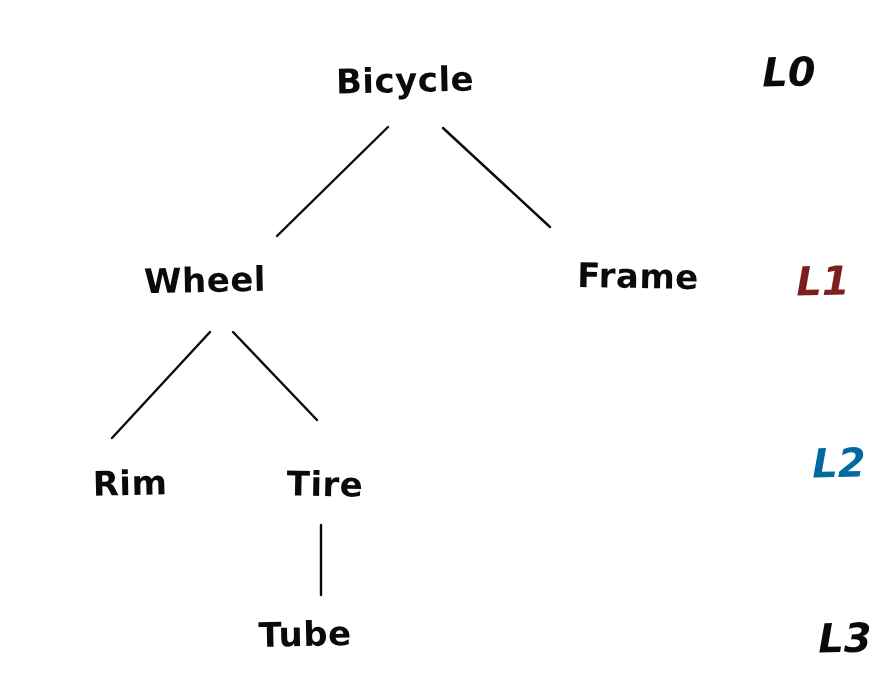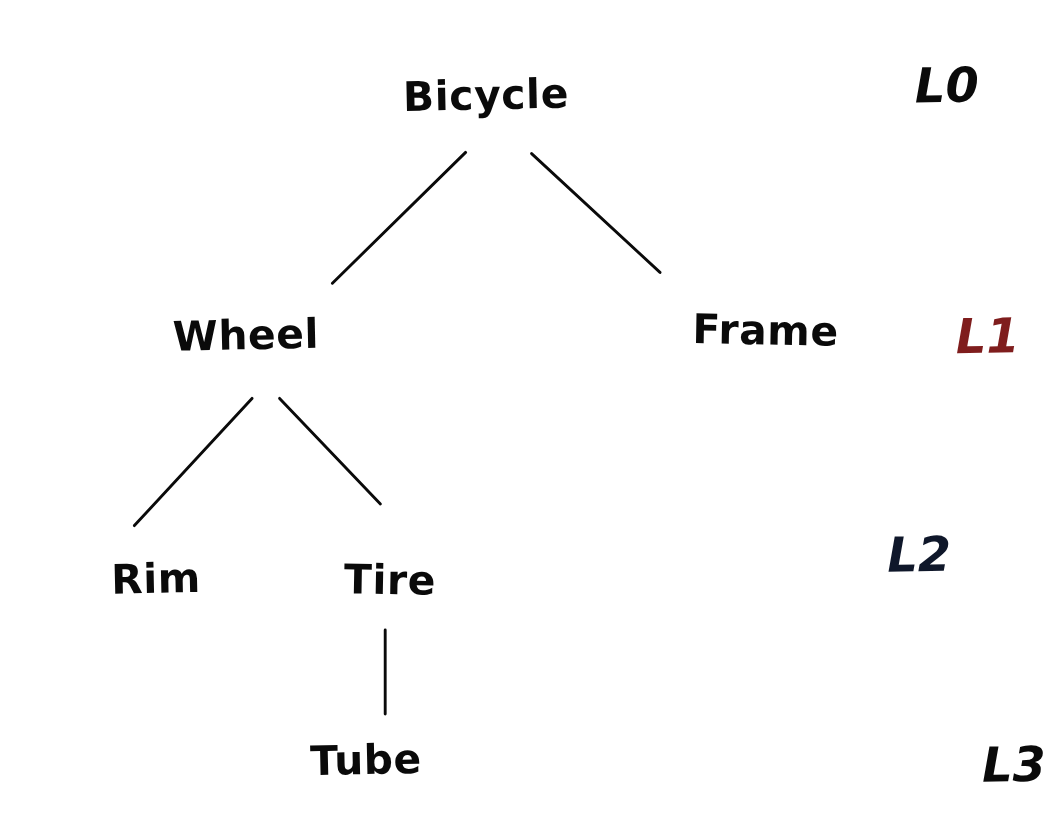--- a/index.html
+++ b/index.html
@@ -72,17 +72,17 @@
   <div class="node tilt-l" style="left: 130px; top: 483px; color: rgb(10, 10, 10);">Rim</div>
 
   <div class="node tilt-r" style="left: 325px; top: 484px; color: rgb(10, 10, 10);">Tire</div>
 
   <div class="node tilt-l" style="left: 305px; top: 634px; color: rgb(10, 10, 10);">Tube</div>
 
   <div class="level-label" style="left: 789px; top: 72px; color: rgb(10, 10, 10);">L0</div>
 
   <div class="level-label" style="left: 791px; top: 281px; color: #7f1d1d; margin-left: 32px;">L1</div>
 
-  <div class="level-label" style="left: 766px; top: 463px; color: #0f172a;">L2</div>
+  <div class="level-label" style="left: 839px; top: 463px; color: #0369a1;">L2</div>
 
   <div class="level-label" style="left: 797px; top: 638px; color: rgb(10, 10, 10); margin-left: 48px;">L3</div>
 
 </div>
 
 </body></html>

